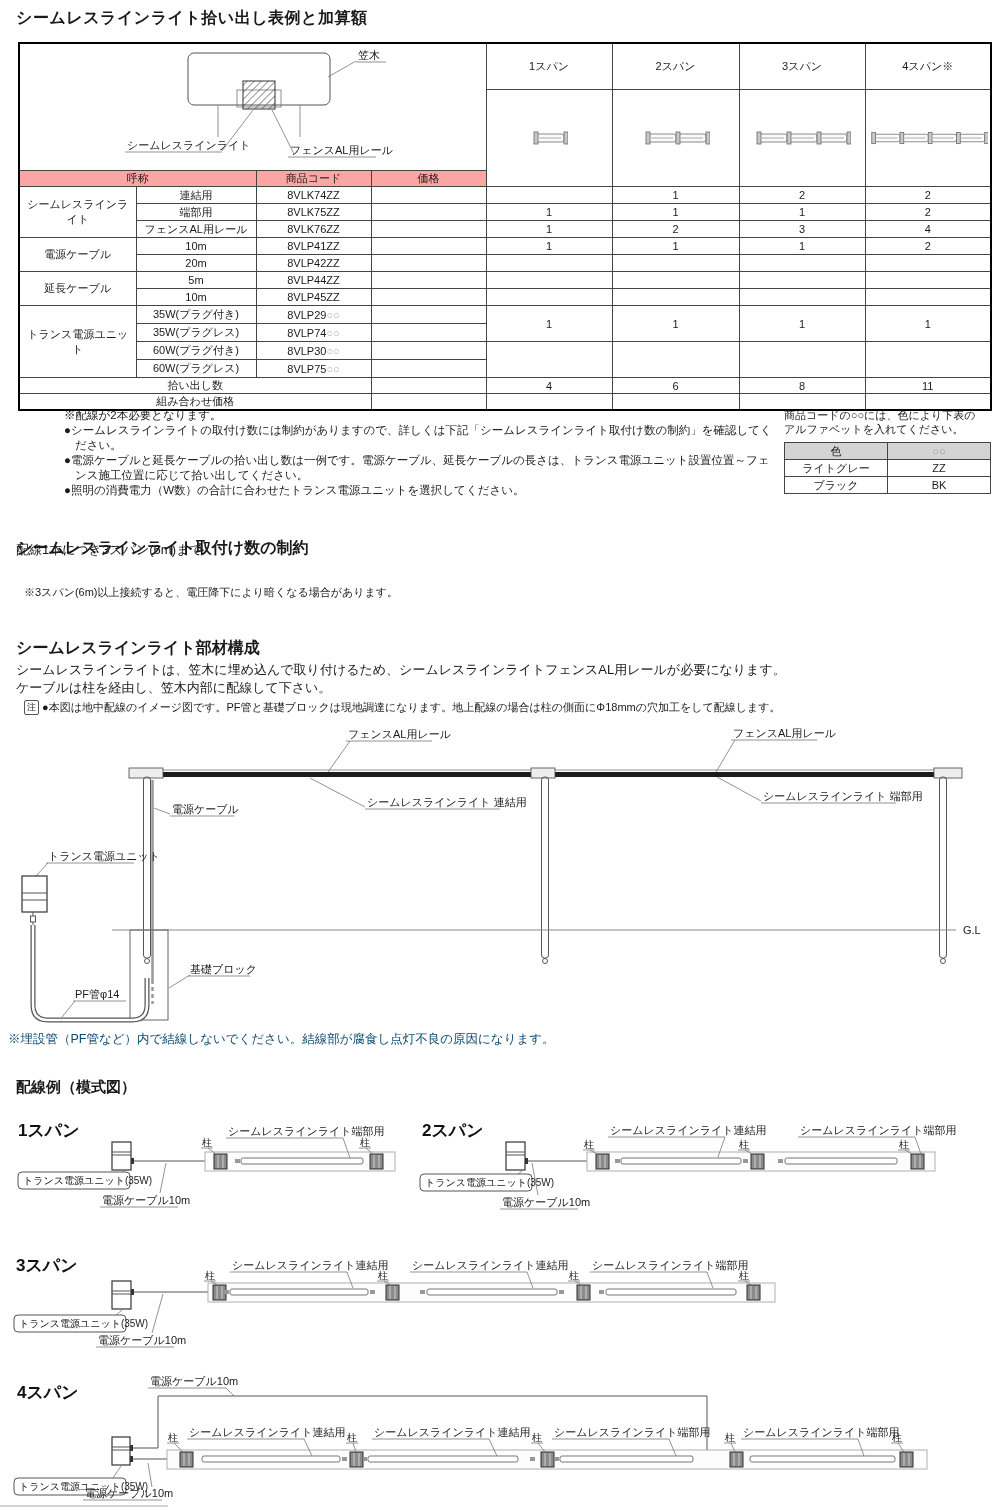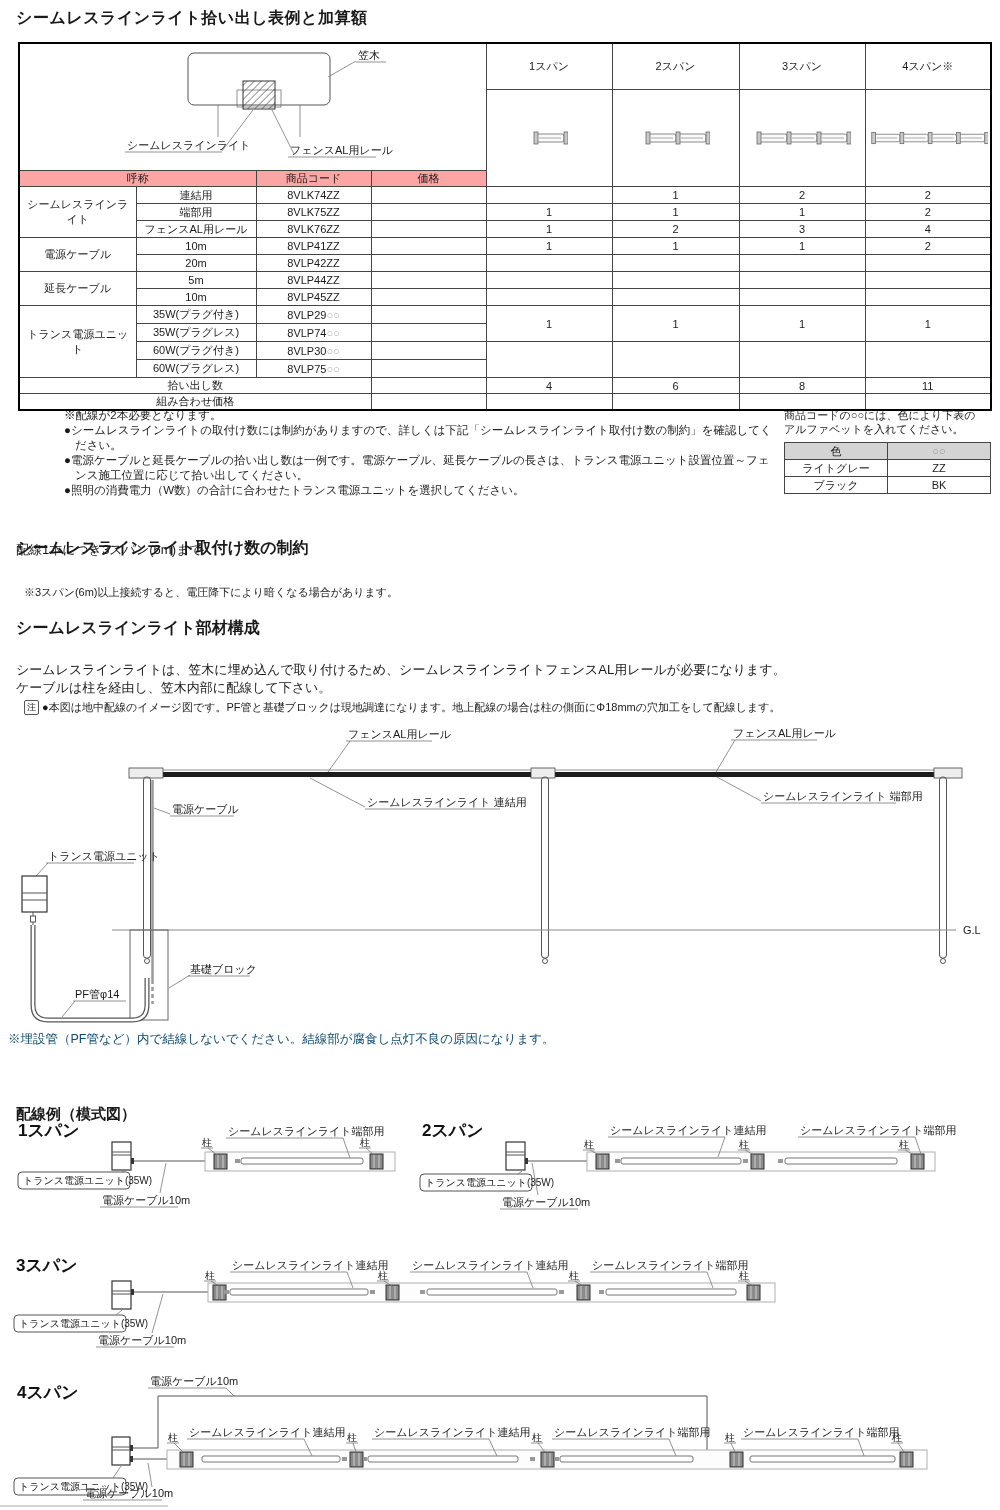--- a/index.html
+++ b/index.html
@@ -1,20 +1,20 @@
 <!DOCTYPE html>
 <html><head>
 <meta charset="utf-8">
 <style>
   html,body{margin:0;padding:0;background:#fff;}
   body{font-family:"Liberation Sans",sans-serif;color:#1a1a1a;}
   #page{position:relative;width:1000px;height:1510px;background:#fff;overflow:hidden;}
   .h1{position:absolute;left:16px;font-size:16px;font-weight:bold;letter-spacing:.5px;}
   .h2{position:absolute;left:16px;font-size:16px;font-weight:bold;}
-  .h3{position:absolute;left:16px;font-size:15px;font-weight:bold;margin-top:27px;}
+  .h3{position:absolute;left:16px;font-size:15px;font-weight:bold;}
   
   table.main{position:absolute;left:18px;top:42px;border-collapse:collapse;table-layout:fixed;width:972px;border:2px solid #000;padding-left:24px;}
   table.main td,table.main th{border:1px solid #444;font-size:11px;font-weight:normal;text-align:center;vertical-align:middle;padding:0 2px;overflow:hidden;}
   table.main th.gray{background:#fca5a5;}
   tr.r-head{height:16px;}
   tr.r-span{height:46px;}
   tr.r-icon{height:77px;}
   tr.r-prod{height:17px;}
   tr.r-trans{height:18px;}
   tr.r-foot{height:15px;}
@@ -300,21 +300,21 @@
         <td>BK</td>
       </tr>
     </tbody>
       </table>
   </div>
 
   <div class="h2" style="top:538px;">シームレスラインライト取付け数の制約</div>
   <div class="p13" style="top:541px;">配線1本につき3スパン(6m)まで</div>
   <div class="p11" style="top:585px;">※3スパン(6m)以上接続すると、電圧降下により暗くなる場合があります。</div>
 
-  <div class="h2" style="top:618px;">シームレスラインライト部材構成</div>
+  <div class="h2" style="top:638px;">シームレスラインライト部材構成</div>
   <div class="p13" style="top:661px;">シームレスラインライトは、笠木に埋め込んで取り付けるため、シームレスラインライトフェンスAL用レールが必要になります。</div>
   <div class="p13" style="top:679px;">ケーブルは柱を経由し、笠木内部に配線して下さい。</div>
   <div class="p11" style="top:700px;">
     <span class="chu-box">注</span><span>●本図は地中配線のイメージ図です。PF管と基礎ブロックは現地調達になります。地上配線の場合は柱の側面にΦ18mmの穴加工をして配線します。</span>
   </div>
 
   <svg style="position:absolute;left:0;top:718px;" width="1000" height="312" viewBox="0 0 1000 312">
 
     <line x1="132" y1="52" x2="960" y2="52" class="thin"></line>
     <rect x="130" y="54" width="832" height="5" fill="#1c1c1c"></rect>

